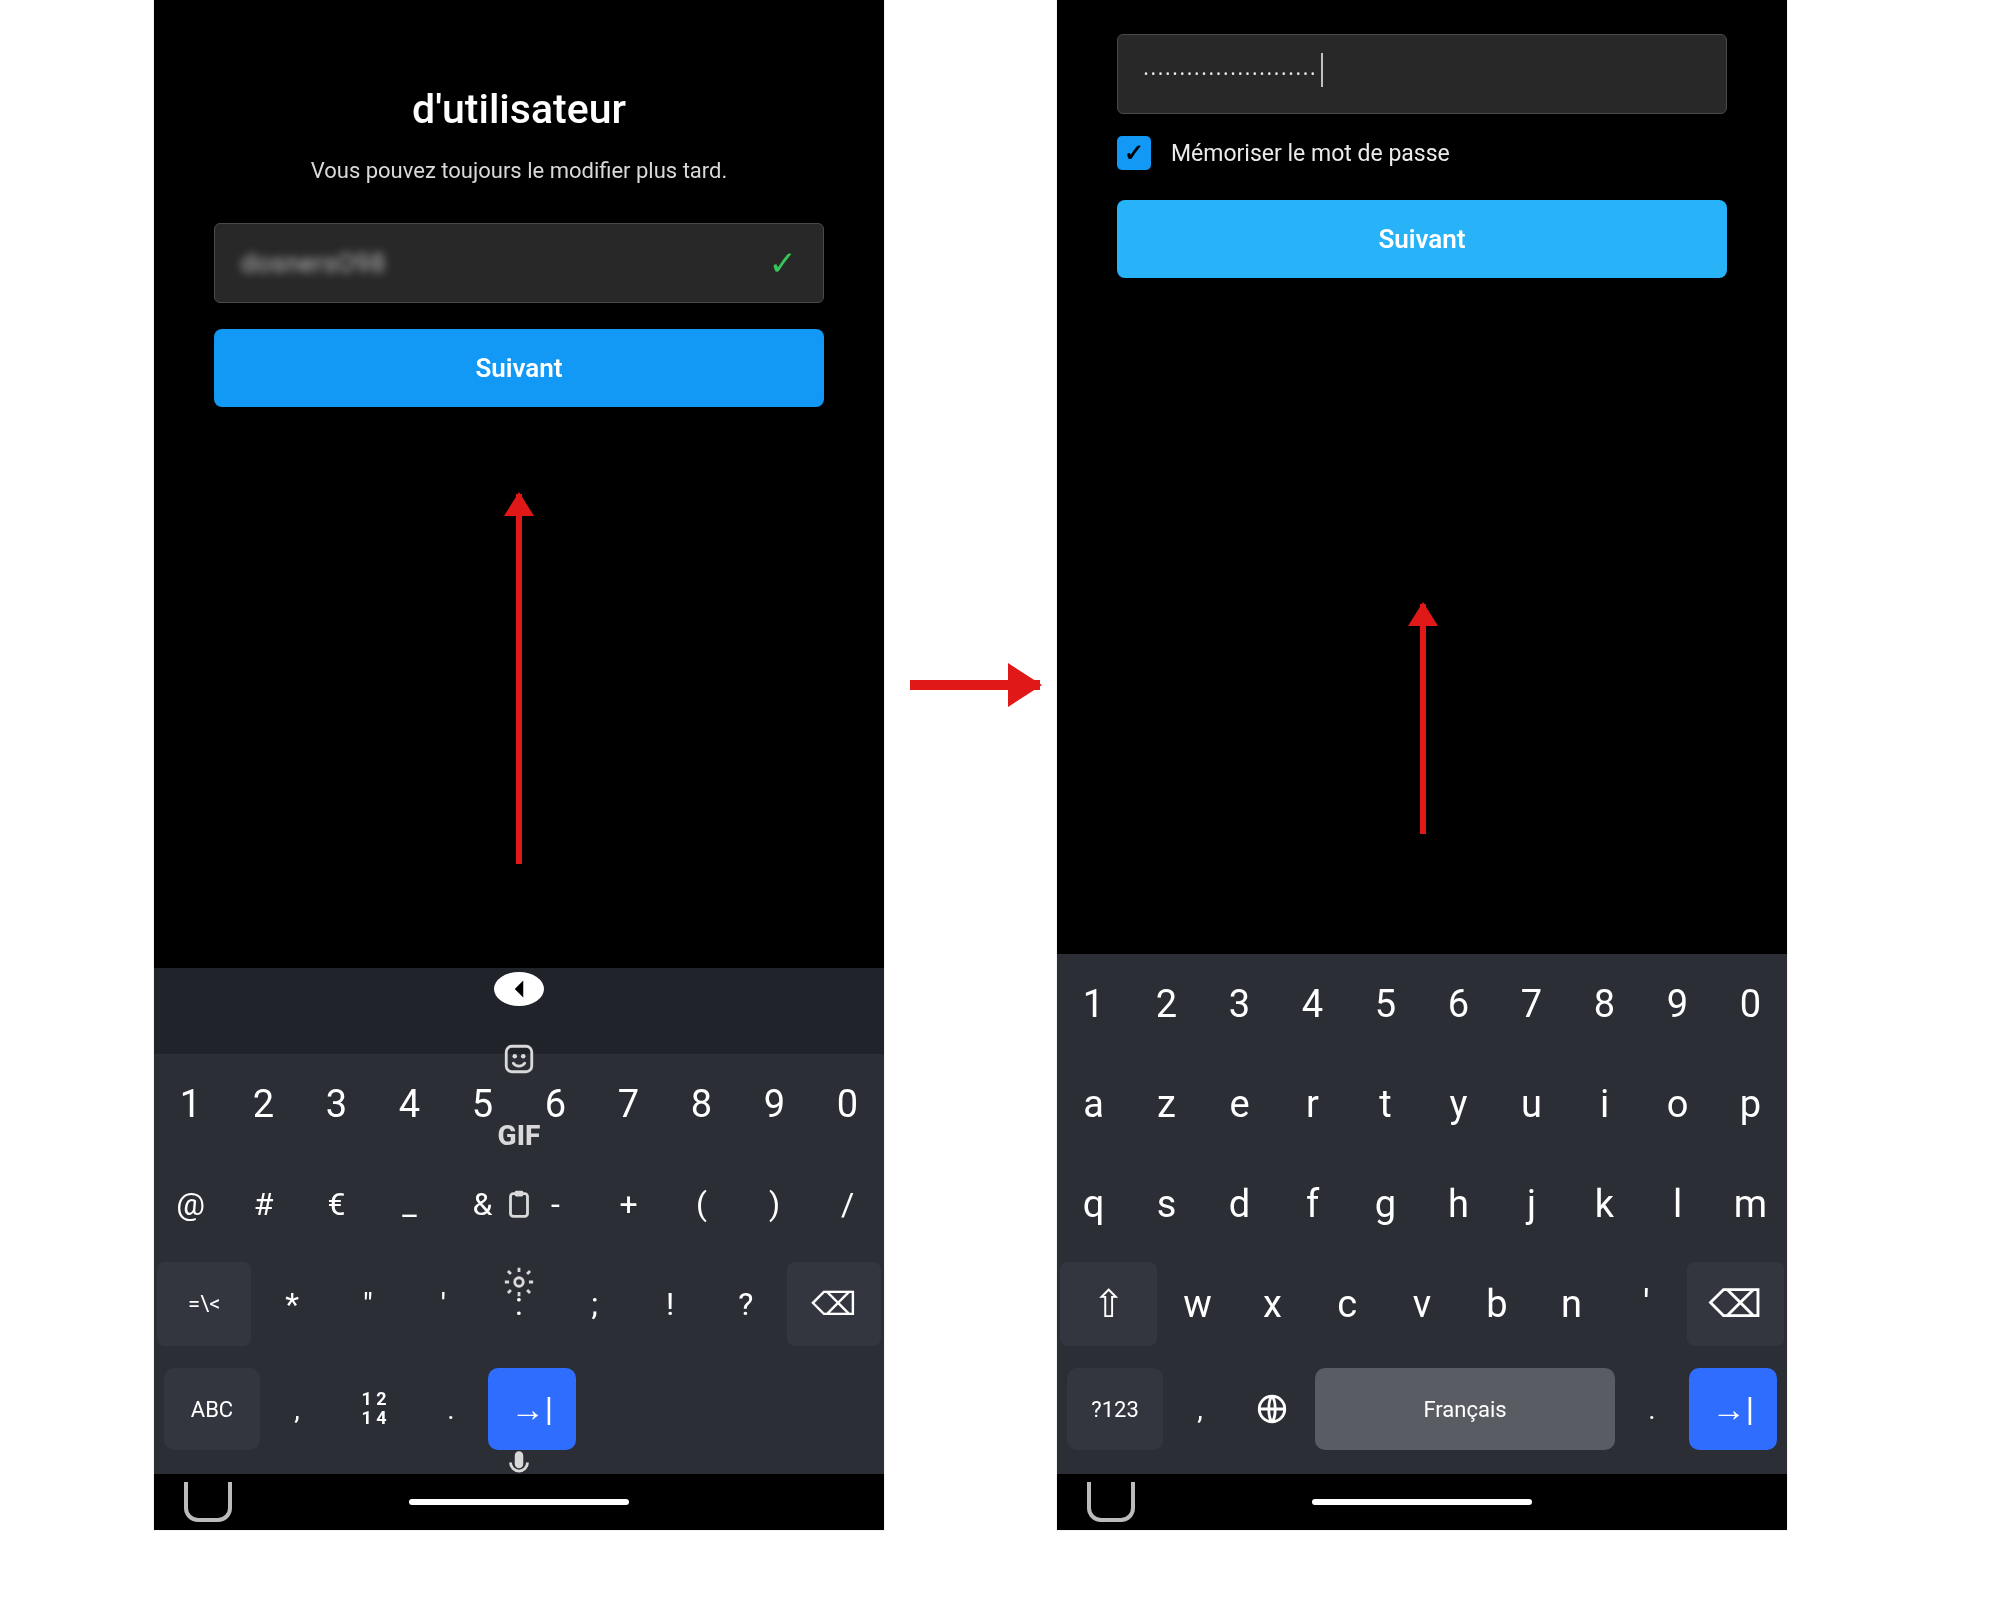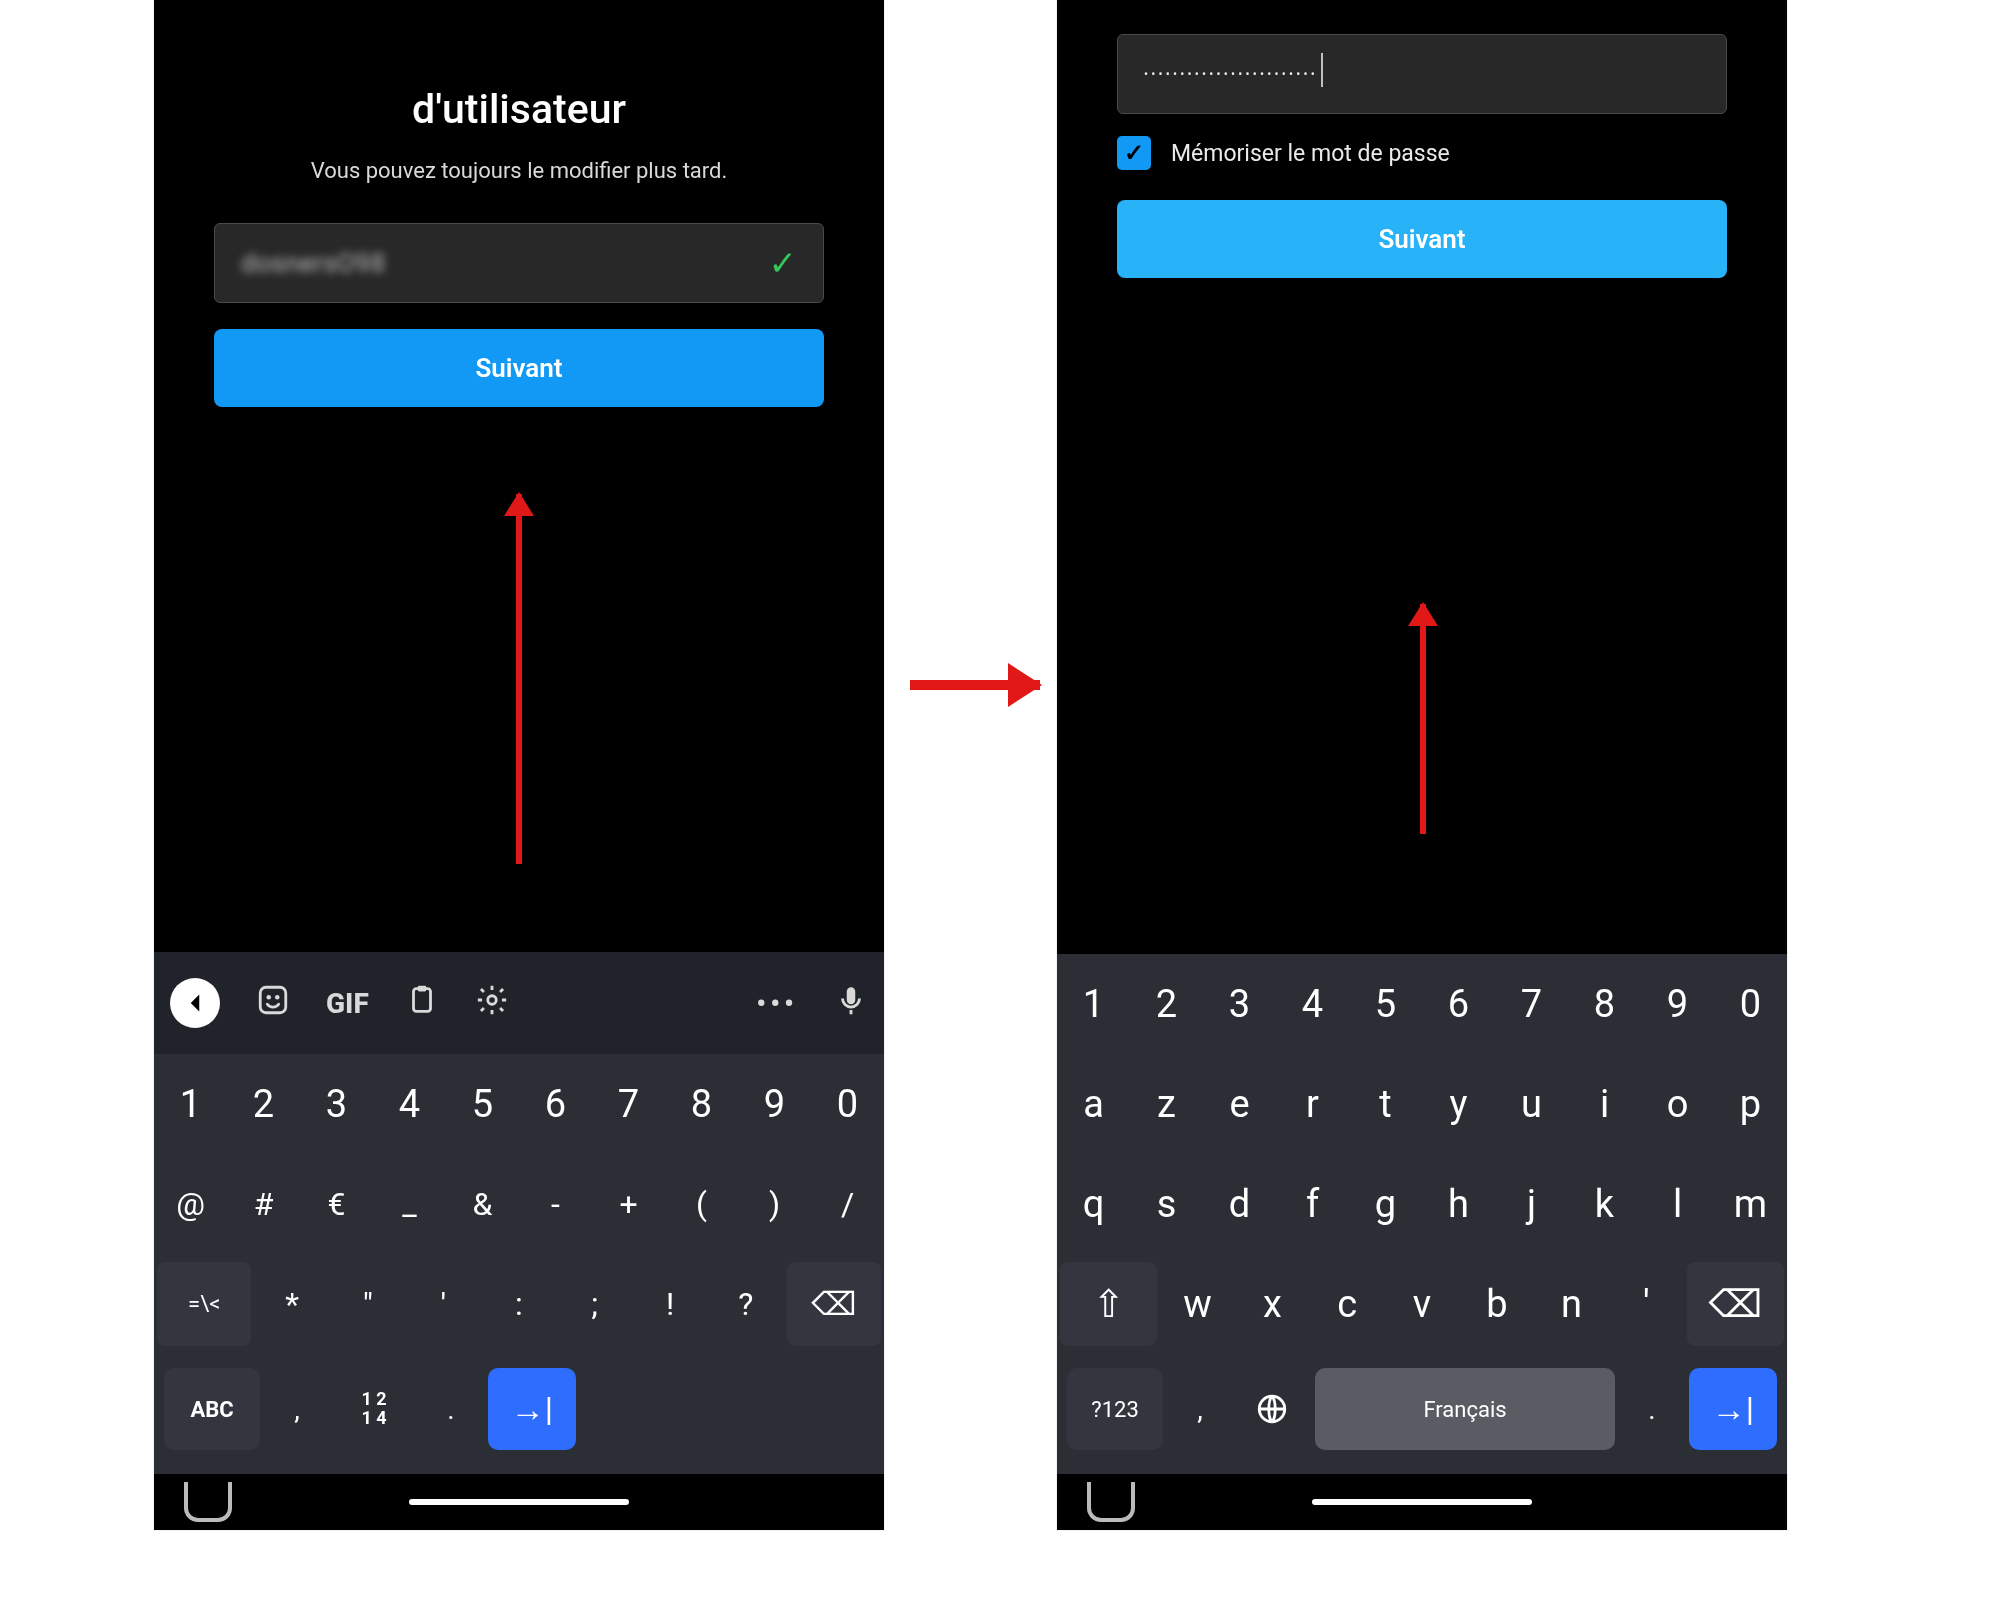--- a/index.html
+++ b/index.html
@@ -137,22 +137,23 @@
     left: 0;
     width: 730px;
     background: #2b2e34;
     bottom: 56px; 
   }
   .kbd .bar {
     height: 78px;
     background: #21232a;
     display: flex;
     align-items: center;
-    padding: 12px 16px;
+    padding: 4px 16px;
     gap: 36px;
+    flex-direction: column;
   }
   .kbd .bar .round {
     width: 50px;
     height: 50px;
     border-radius: 50%;
     background: #ffffff;
     color: #000;
     display: flex;
     align-items: center;
     justify-content: center;
@@ -197,21 +198,21 @@
     border-radius: 10px;
     display: flex;
     align-items: center;
     justify-content: center;
     color: #fff;
     font-size: 28px;
   }
   .bkey.dark { background:#33363f; }
   .bkey.gray { background:#5a5c63; }
   .bkey.blue { background:#2f6dff; }
-  .bkey.abc { width: 96px; font-size:22px; font-weight:700;}
+  .bkey.abc { width: 96px; font-size:22px; font-weight:400;}
   .bkey.comma { width: 58px; }
   .bkey.nums { width: 80px; font-size:18px; line-height:1.05;font-weight:bold; }
   .bkey.space { flex:1; font-size:22px; }
   .bkey.dot { width: 58px; }
   .bkey.enter { width: 88px; font-size:34px; }
   .bkey.globe { width: 70px; font-size:30px; }
   .bkey.q123 { width: 96px; font-size:22px; }
 
   .gesture {
     position:absolute;

